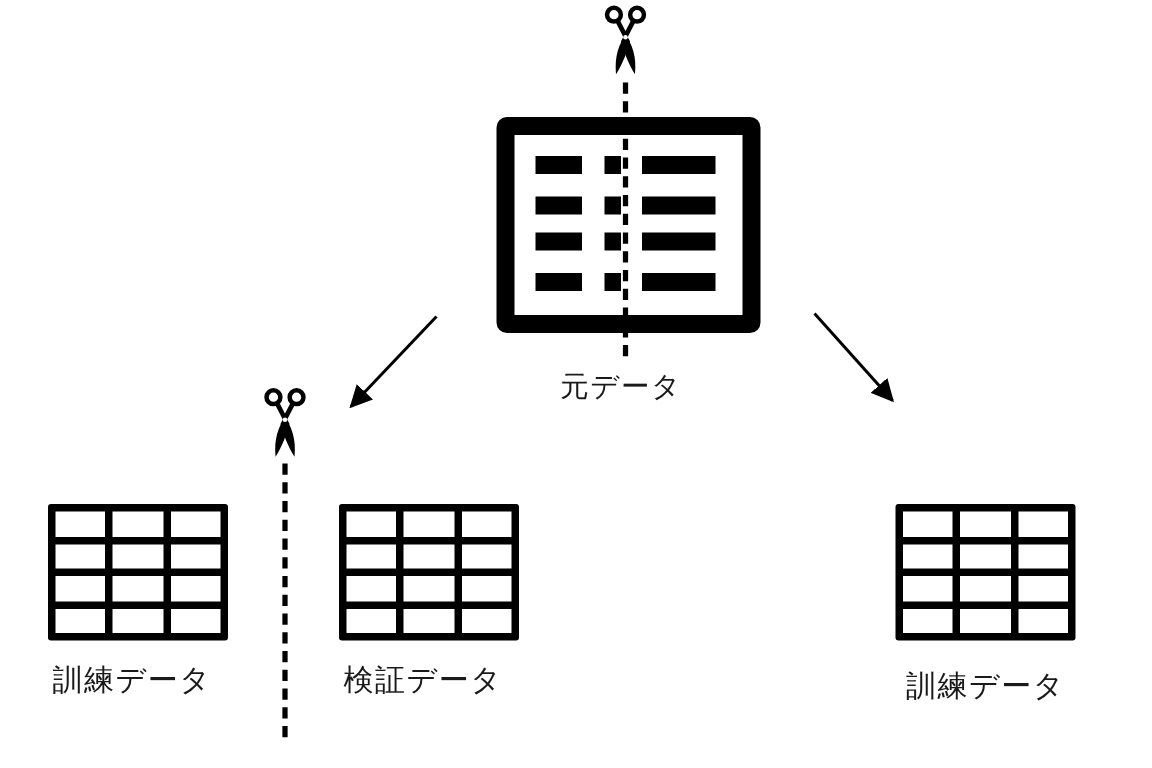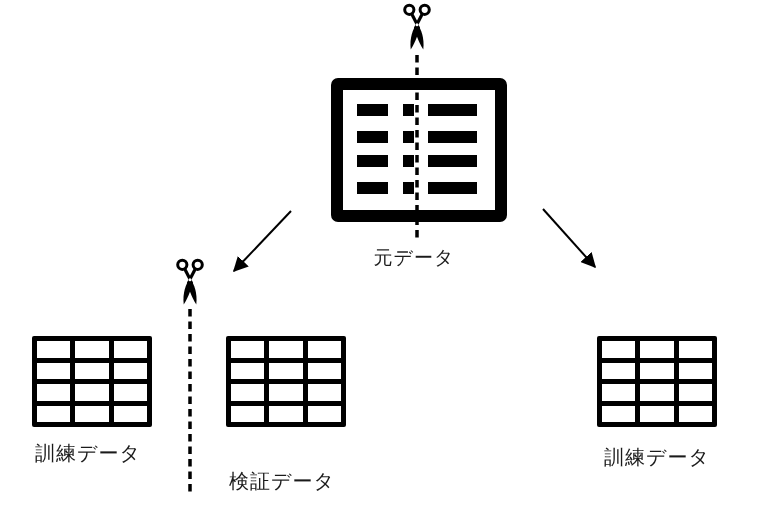--- a/index.html
+++ b/index.html
@@ -72,21 +72,21 @@
   .lbl {
     position: absolute;
     width: 200px;
     text-align: center;
     color: #1a1a1a;
     white-space: nowrap;
     letter-spacing: 1px;
   }
   .lbl-source { left: 314px; top: 245px; font-size: 19px; }
   .lbl-train  { left: -12px; top: 440px; font-size: 20px; }
-  .lbl-valid  { left: 182px; top: 440px; font-size: 20px; margin-top: 28px; }
+  .lbl-valid  { left: 182px; top: 440px; font-size: 20px; }
   .lbl-test   { left: 557px; top: 444px; font-size: 20px; }
 
   
   #overlay {
     position: absolute;
     left: 0;
     top: 0;
     width: 768px;
     height: 512px;
     z-index: 5;

